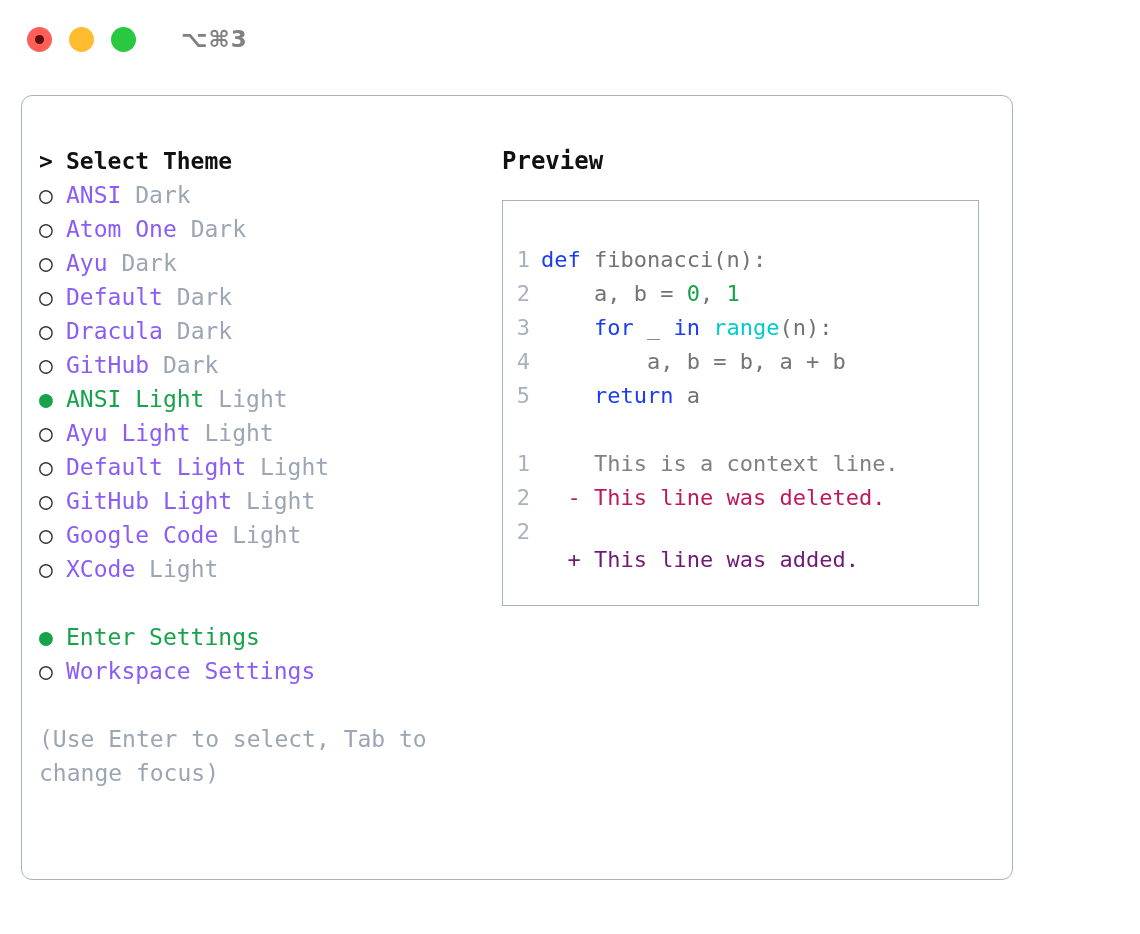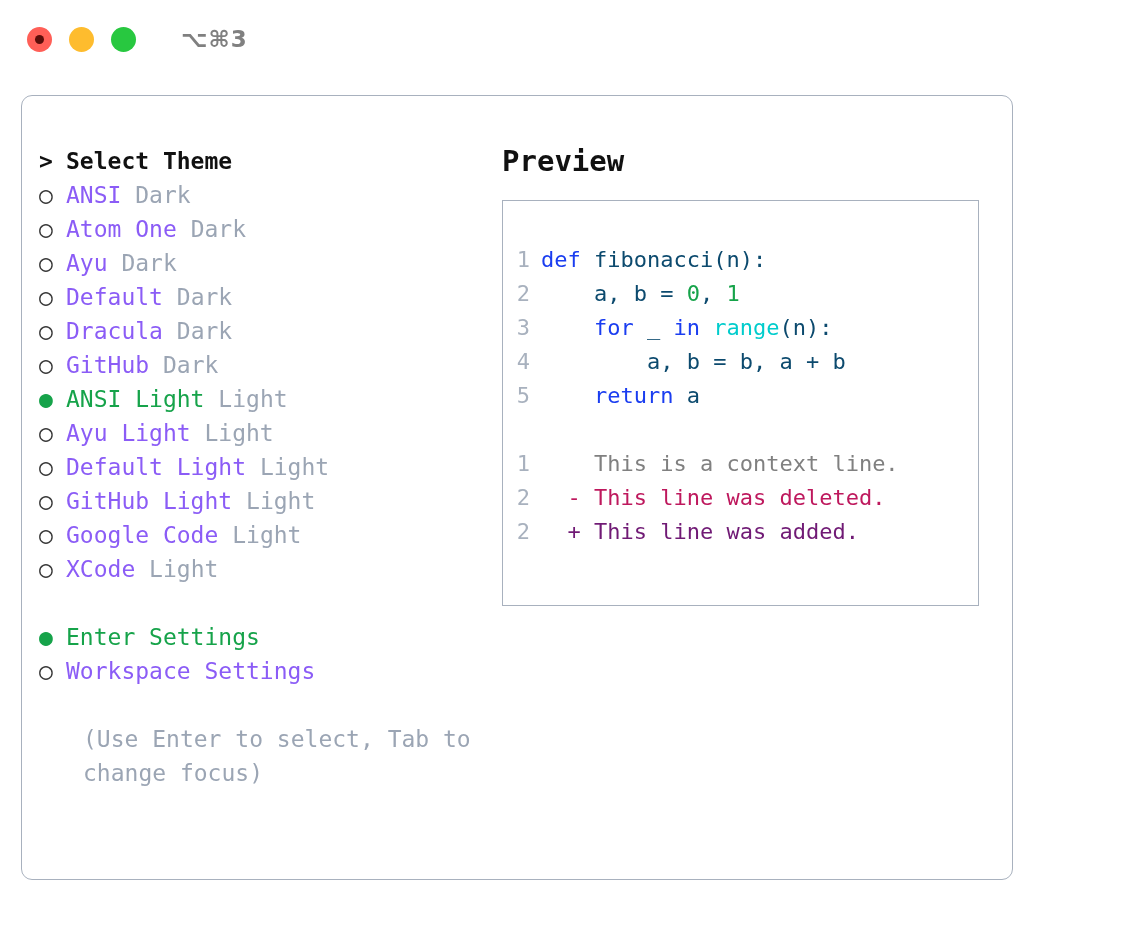--- a/index.html
+++ b/index.html
@@ -128,31 +128,30 @@
   .opt-tag    { color: #9BA5B4; }
 
   .spacer-row { height: 34px; }
 
   .hint {
     margin-top: 34px;
     font-size: 23px;
     line-height: 34px;
     color: #9BA5B4;
     width: 410px;
-    margin-left: 44px;
   }
 
   
   .right-col {
     flex: 1;
     padding: 48px 0 0 18px;
     box-sizing: border-box;
   }
   .preview-title {
-    font-size: 29px;
+    font-size: 24px;
     font-weight: bold;
     color: #111111;
     line-height: 34px;
     margin-bottom: 22px;
   }
   .code-box {
     width: 477px;
     height: 406px;
     border: 1px solid #A8B1BE;
     box-sizing: border-box;
@@ -172,26 +171,26 @@
     text-align: right;
     color: #A8B1BE;
     padding-right: 11px;
     box-sizing: border-box;
   }
   .code-text { white-space: pre; }
 
   .tok-kw   { color: #1a3df0; }
   .tok-fn   { color: #00CCCC; }
   .tok-num  { color: #16A34A; }
-  .tok-id   { color: #0c4a6e; }
+  .tok-id   { color: #737373; }
 
   .diff-gap { height: 34px; }
   .diff-ctx { color: #808080; }
   .diff-del { color: #be185d; }
-  .diff-add { color: #701a75; }
+  .diff-add { color: #701a75; margin-top: 28px; }
 </style>
 </head>
 <body>
 
 <div class="screen">
 
   <div class="titlebar">
     <div class="lights">
       <div class="light red"></div>
       <div class="light yellow"></div>

